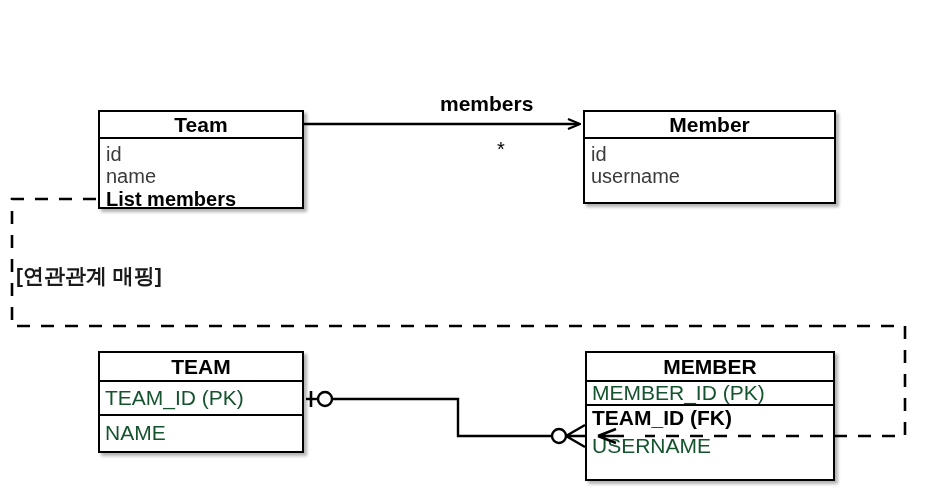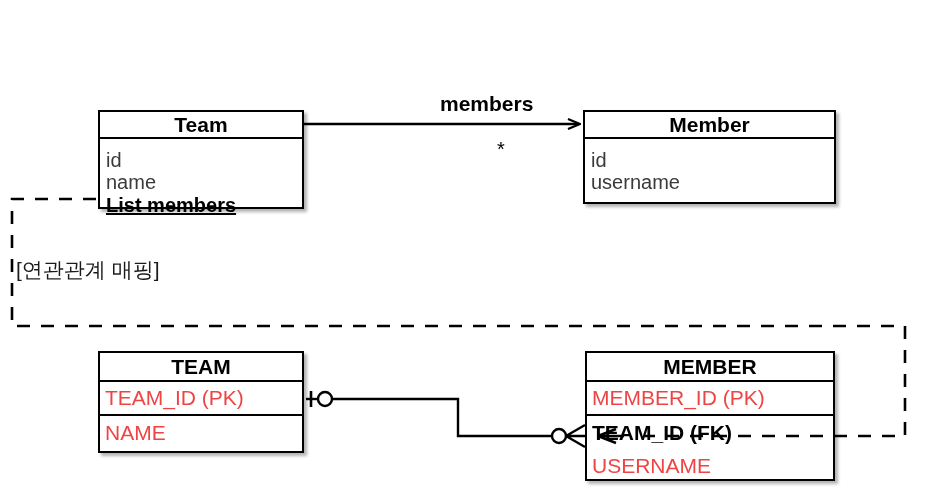--- a/index.html
+++ b/index.html
@@ -18,21 +18,21 @@
 
   
   .section-title {
     position: absolute;
     font-size: 21px;
     color: #1a1a1a;
     white-space: nowrap;
     letter-spacing: 0px;
   }
   #title-object      { left: 352px; top: 24px; }
-  #title-mapping     { left: 16px;  top: 256px; }
+  #title-mapping     { left: 16px;  top: 262px; font-weight: bold; }
   #title-table       { left: 343px; top: 337px; }
 
   
   .uml-box {
     position: absolute;
     box-sizing: border-box;
     background: #ffffff;
     border: 2px solid #000000;
     box-shadow: 3px 3px 3px rgba(0,0,0,0.30);
   }
@@ -42,21 +42,21 @@
     font-weight: bold;
     color: #000000;
     border-bottom: 2px solid #000000;
     line-height: 1;
     display: flex;
     align-items: center;
     justify-content: center;
   }
   .uml-body {
     box-sizing: border-box;
-    padding: 10px 6px 3px 6px;
+    padding: 4px 6px 3px 6px;
   }
   .uml-attr {
     color: #3a3a3a;
     white-space: nowrap;
     line-height: 1.12;
   }
   .uml-attr.bold {
     font-weight: bold;
     color: #000000;
     text-decoration: underline;
@@ -87,32 +87,32 @@
     border-bottom: 2px solid #000000;
     height: 29px;
     display: flex;
     align-items: center;
     justify-content: center;
   }
   .erd-row {
     box-sizing: border-box;
     padding: 0 5px;
     font-size: 21px;
-    color: #ef4444;
+    color: #14532d;
     white-space: nowrap;
     display: flex;
     align-items: center;
   }
   .erd-row.divided { border-bottom: 2px solid #000000; }
   .erd-row.bold { font-weight: bold; color: #000000; }
 
   #box-team-tbl   { left: 98px;  top: 351px; width: 206px; height: 102px; }
   #box-member-tbl { left: 585px; top: 351px; width: 250px; height: 130px; }
   #box-team-tbl   .erd-row { height: 34px; }
-  #box-member-tbl .erd-row { height: 34px; }
+  #box-member-tbl .erd-row { height: 24px; }
   #box-member-tbl .erd-row.last { height: 32px; }
 
   
   #wires {
     position: absolute;
     left: 0; top: 0;
     width: 951px; height: 498px;
     pointer-events: none;
   }
 

